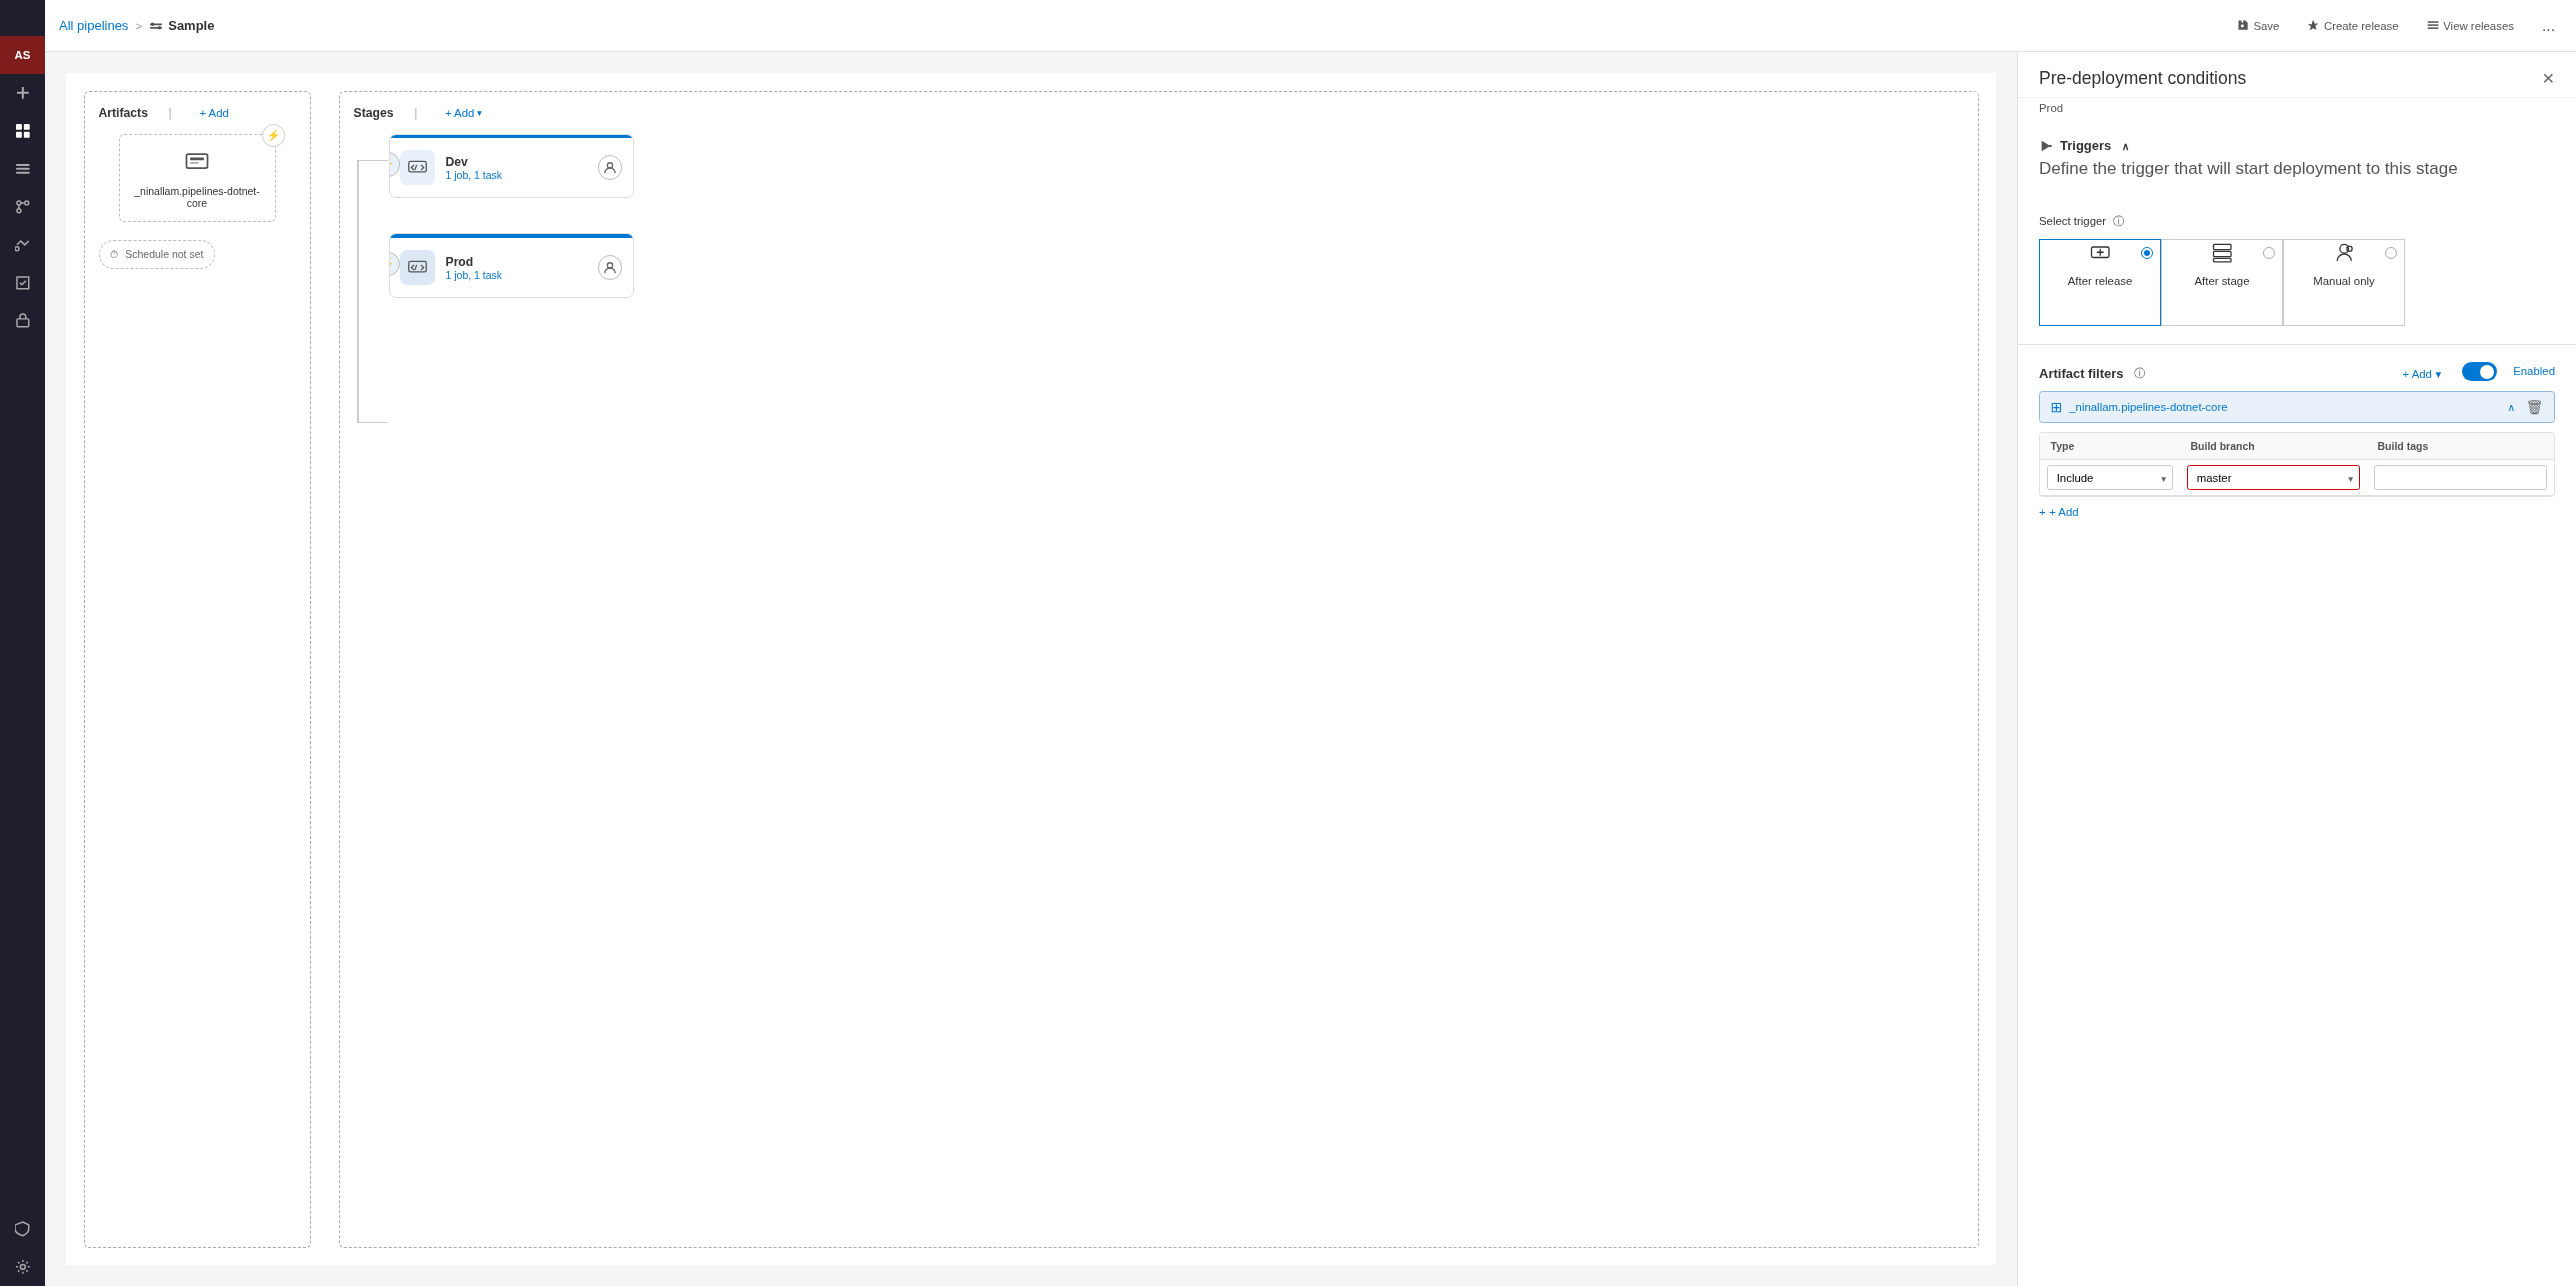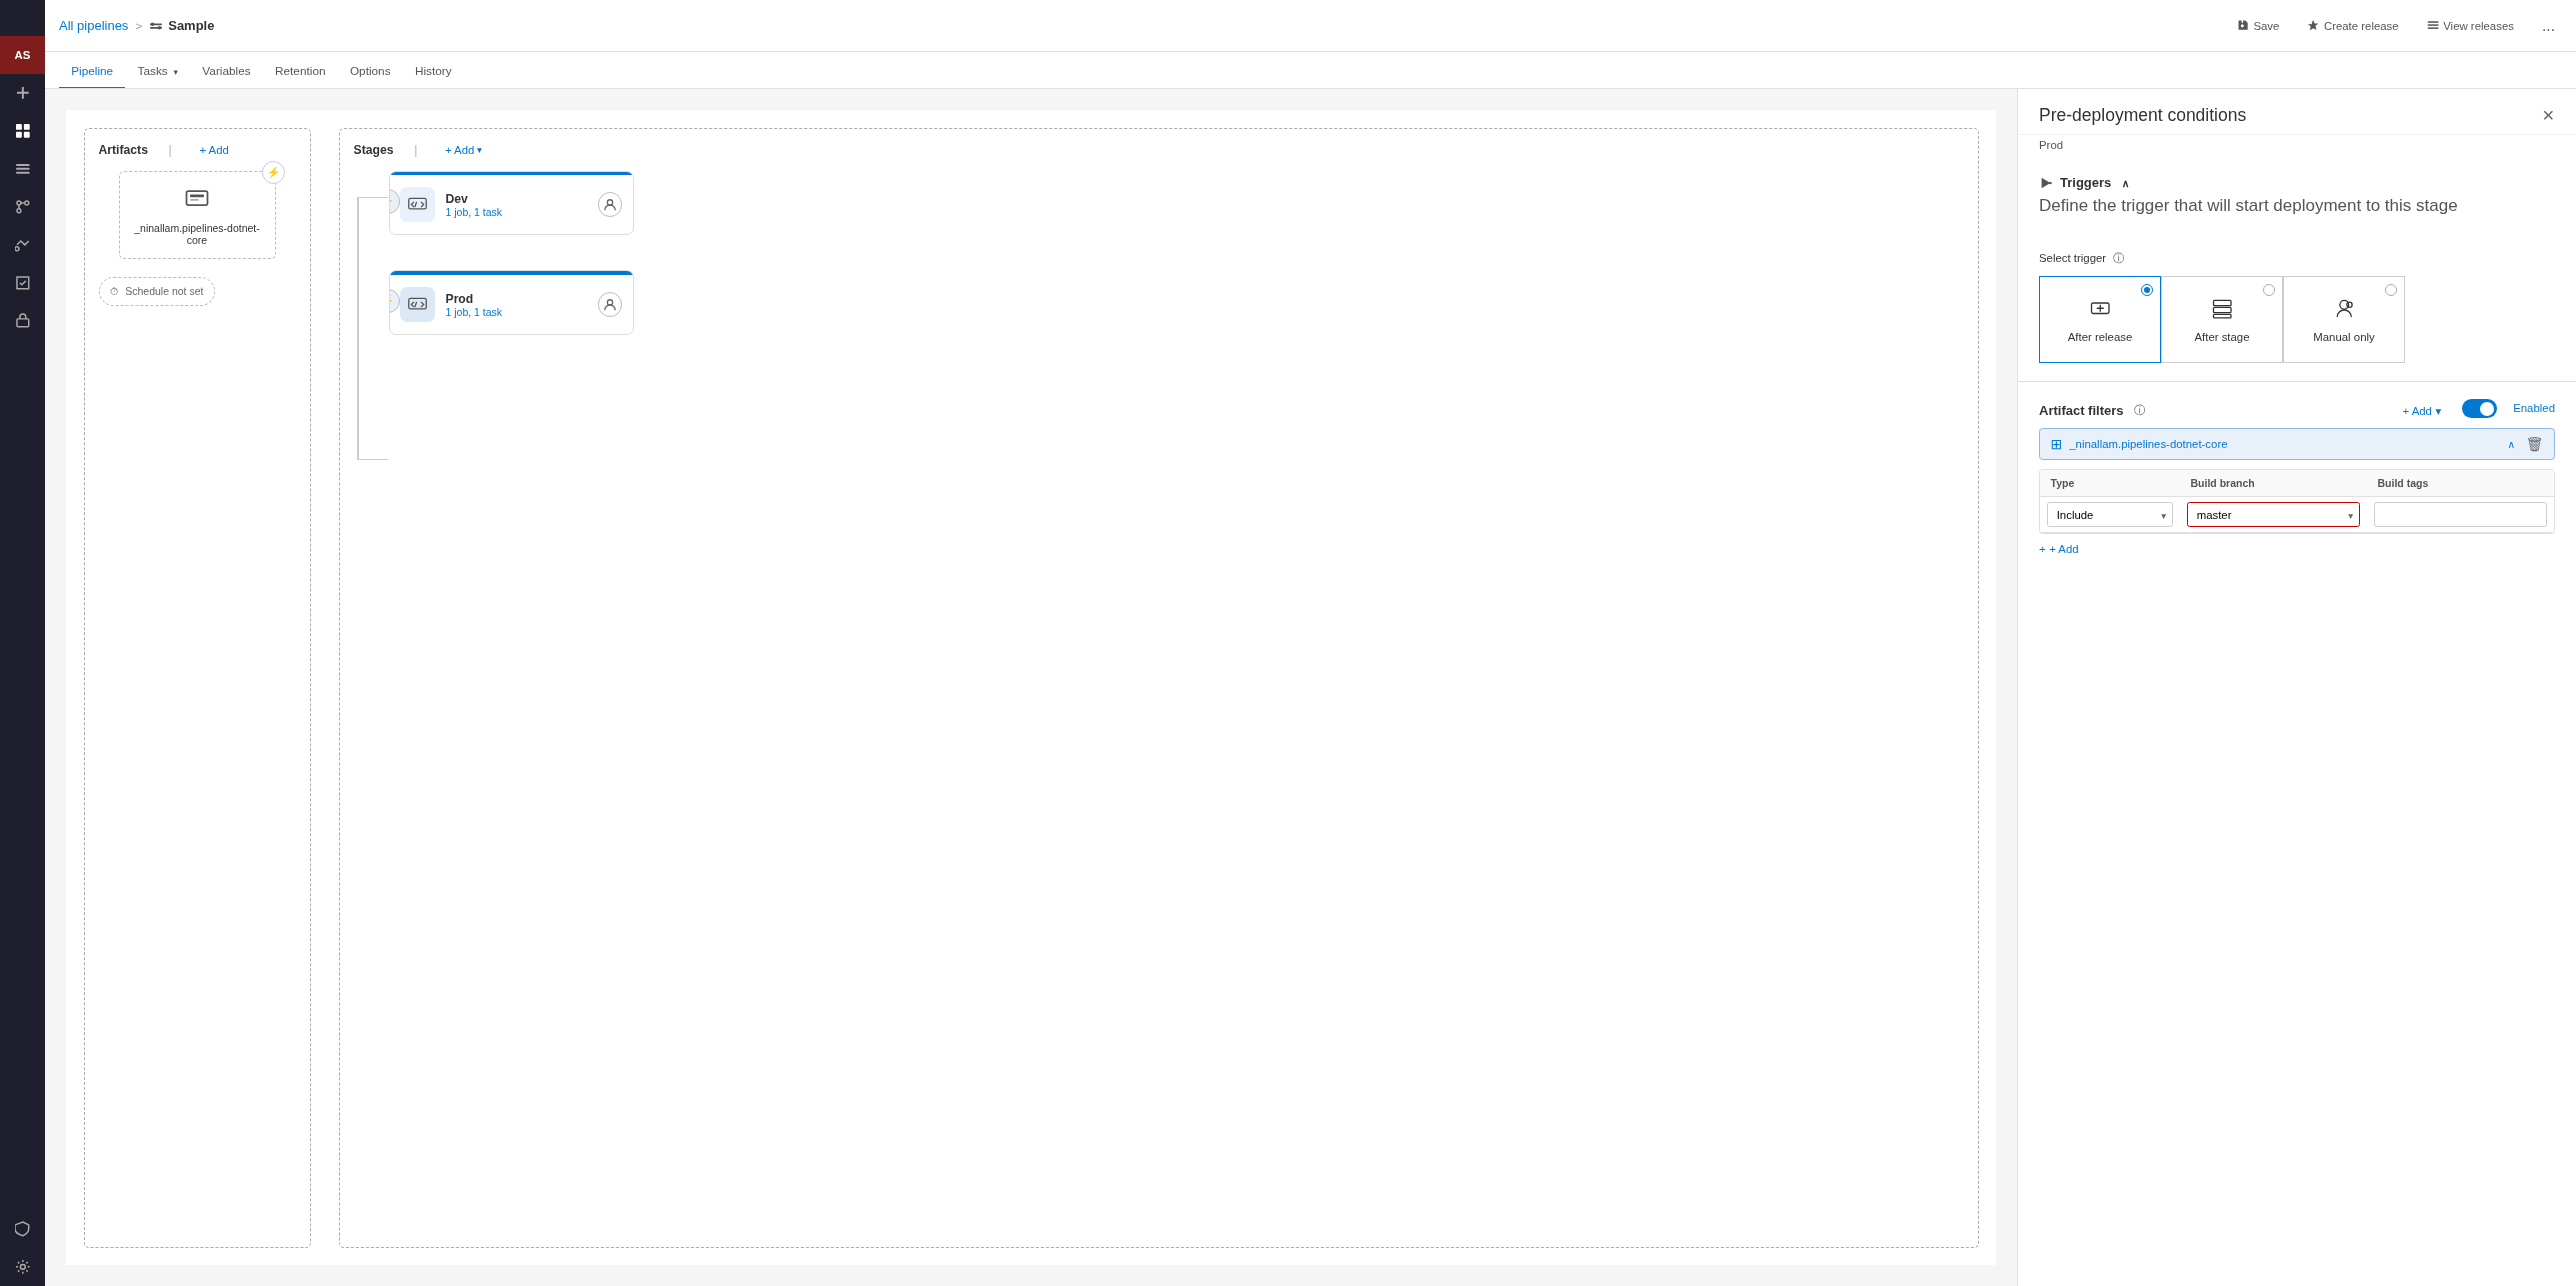--- a/index.html
+++ b/index.html
@@ -73,21 +73,21 @@
     .right-panel-header .close-btn { margin-left: auto; font-size: 15.7px; cursor: pointer; color: #666; background: none; border: none; }
     .right-panel-title { font-size: 17.5px; font-weight: 300; color: #333; }
     .right-panel-subtitle { font-size: 11.4px; color: #555; padding: 3.5px 21px 10.5px; }
 
     .section { padding: 14px 21px; }
     .section-title { display: flex; align-items: center; gap: 7px; font-size: 13px; font-weight: 600; color: #333; margin-bottom: 5.2px; }
     .section-desc { font-size: 17px; color: #555; margin-bottom: 12.2px; }
 
     
     .trigger-row { display: flex; gap: 0; }
-    .trigger-option { width: 122px; height: 87px; border: 1.3px solid #ccc; display: flex; flex-direction: column; align-items: center; justify-content: center; gap: 5.2px; cursor: pointer; position: relative; font-size: 11.4px; color: #333; text-align: center; }
+    .trigger-option { width: 122px; height: 87px; border: 1.3px solid #ccc; display: flex; flex-direction: column; align-items: center; gap: 5.2px; cursor: pointer; position: relative; font-size: 11.4px; color: #333; text-align: center; }
     .trigger-option.selected { border: 1.7px solid #0078d4; }
     .trigger-option .radio-dot { position: absolute; top: 7px; right: 7px; width: 12.2px; height: 12.2px; border-radius: 50%; border: 1.7px solid #0078d4; display: flex; align-items: center; justify-content: center; }
     .trigger-option .radio-dot.filled::after { content: ''; width: 6.1px; height: 6.1px; border-radius: 50%; background: #0078d4; display: block; }
     .trigger-option .radio-dot.empty { border-color: #aaa; }
     .trigger-option-icon { font-size: 19px; }
 
     
     .artifact-filters-header { display: flex; align-items: flex-end; gap: 7px; }
     .artifact-filters-header .add-filter-btn { margin-left: auto; display: flex; align-items: center; gap: 3.5px; color: #0078d4; font-size: 11.4px; cursor: pointer; background: none; border: none; }
     .toggle-label { display: inline-flex; align-items: center; gap: 5.2px; cursor: pointer; }
@@ -222,31 +222,20 @@
               <rect x="1" y="3" width="14" height="2"></rect>
               <rect x="1" y="7" width="14" height="2"></rect>
               <rect x="1" y="11" width="14" height="2"></rect>
             </svg>
           <span>View releases</span>
         </button>
         <button class="more-btn">...</button>
       </div>
     </div>
 
-    <div class="nav-tabs">
-      <div class="nav-tab active">Pipeline</div>
-      <div class="nav-tab">
-        <span>Tasks</span>
-        <span class="caret">▾</span>
-      </div>
-      <div class="nav-tab">Variables</div>
-      <div class="nav-tab">Retention</div>
-      <div class="nav-tab">Options</div>
-      <div class="nav-tab">History</div>
-    </div>
 
     <div class="content">
 
       <div class="canvas">
         <div class="canvas-inner">
 
           <div class="artifact-panel">
             <div class="panel-header">
               <span>Artifacts</span>
               <span style="color:#ccc; margin:0 3.5px;">|</span>

